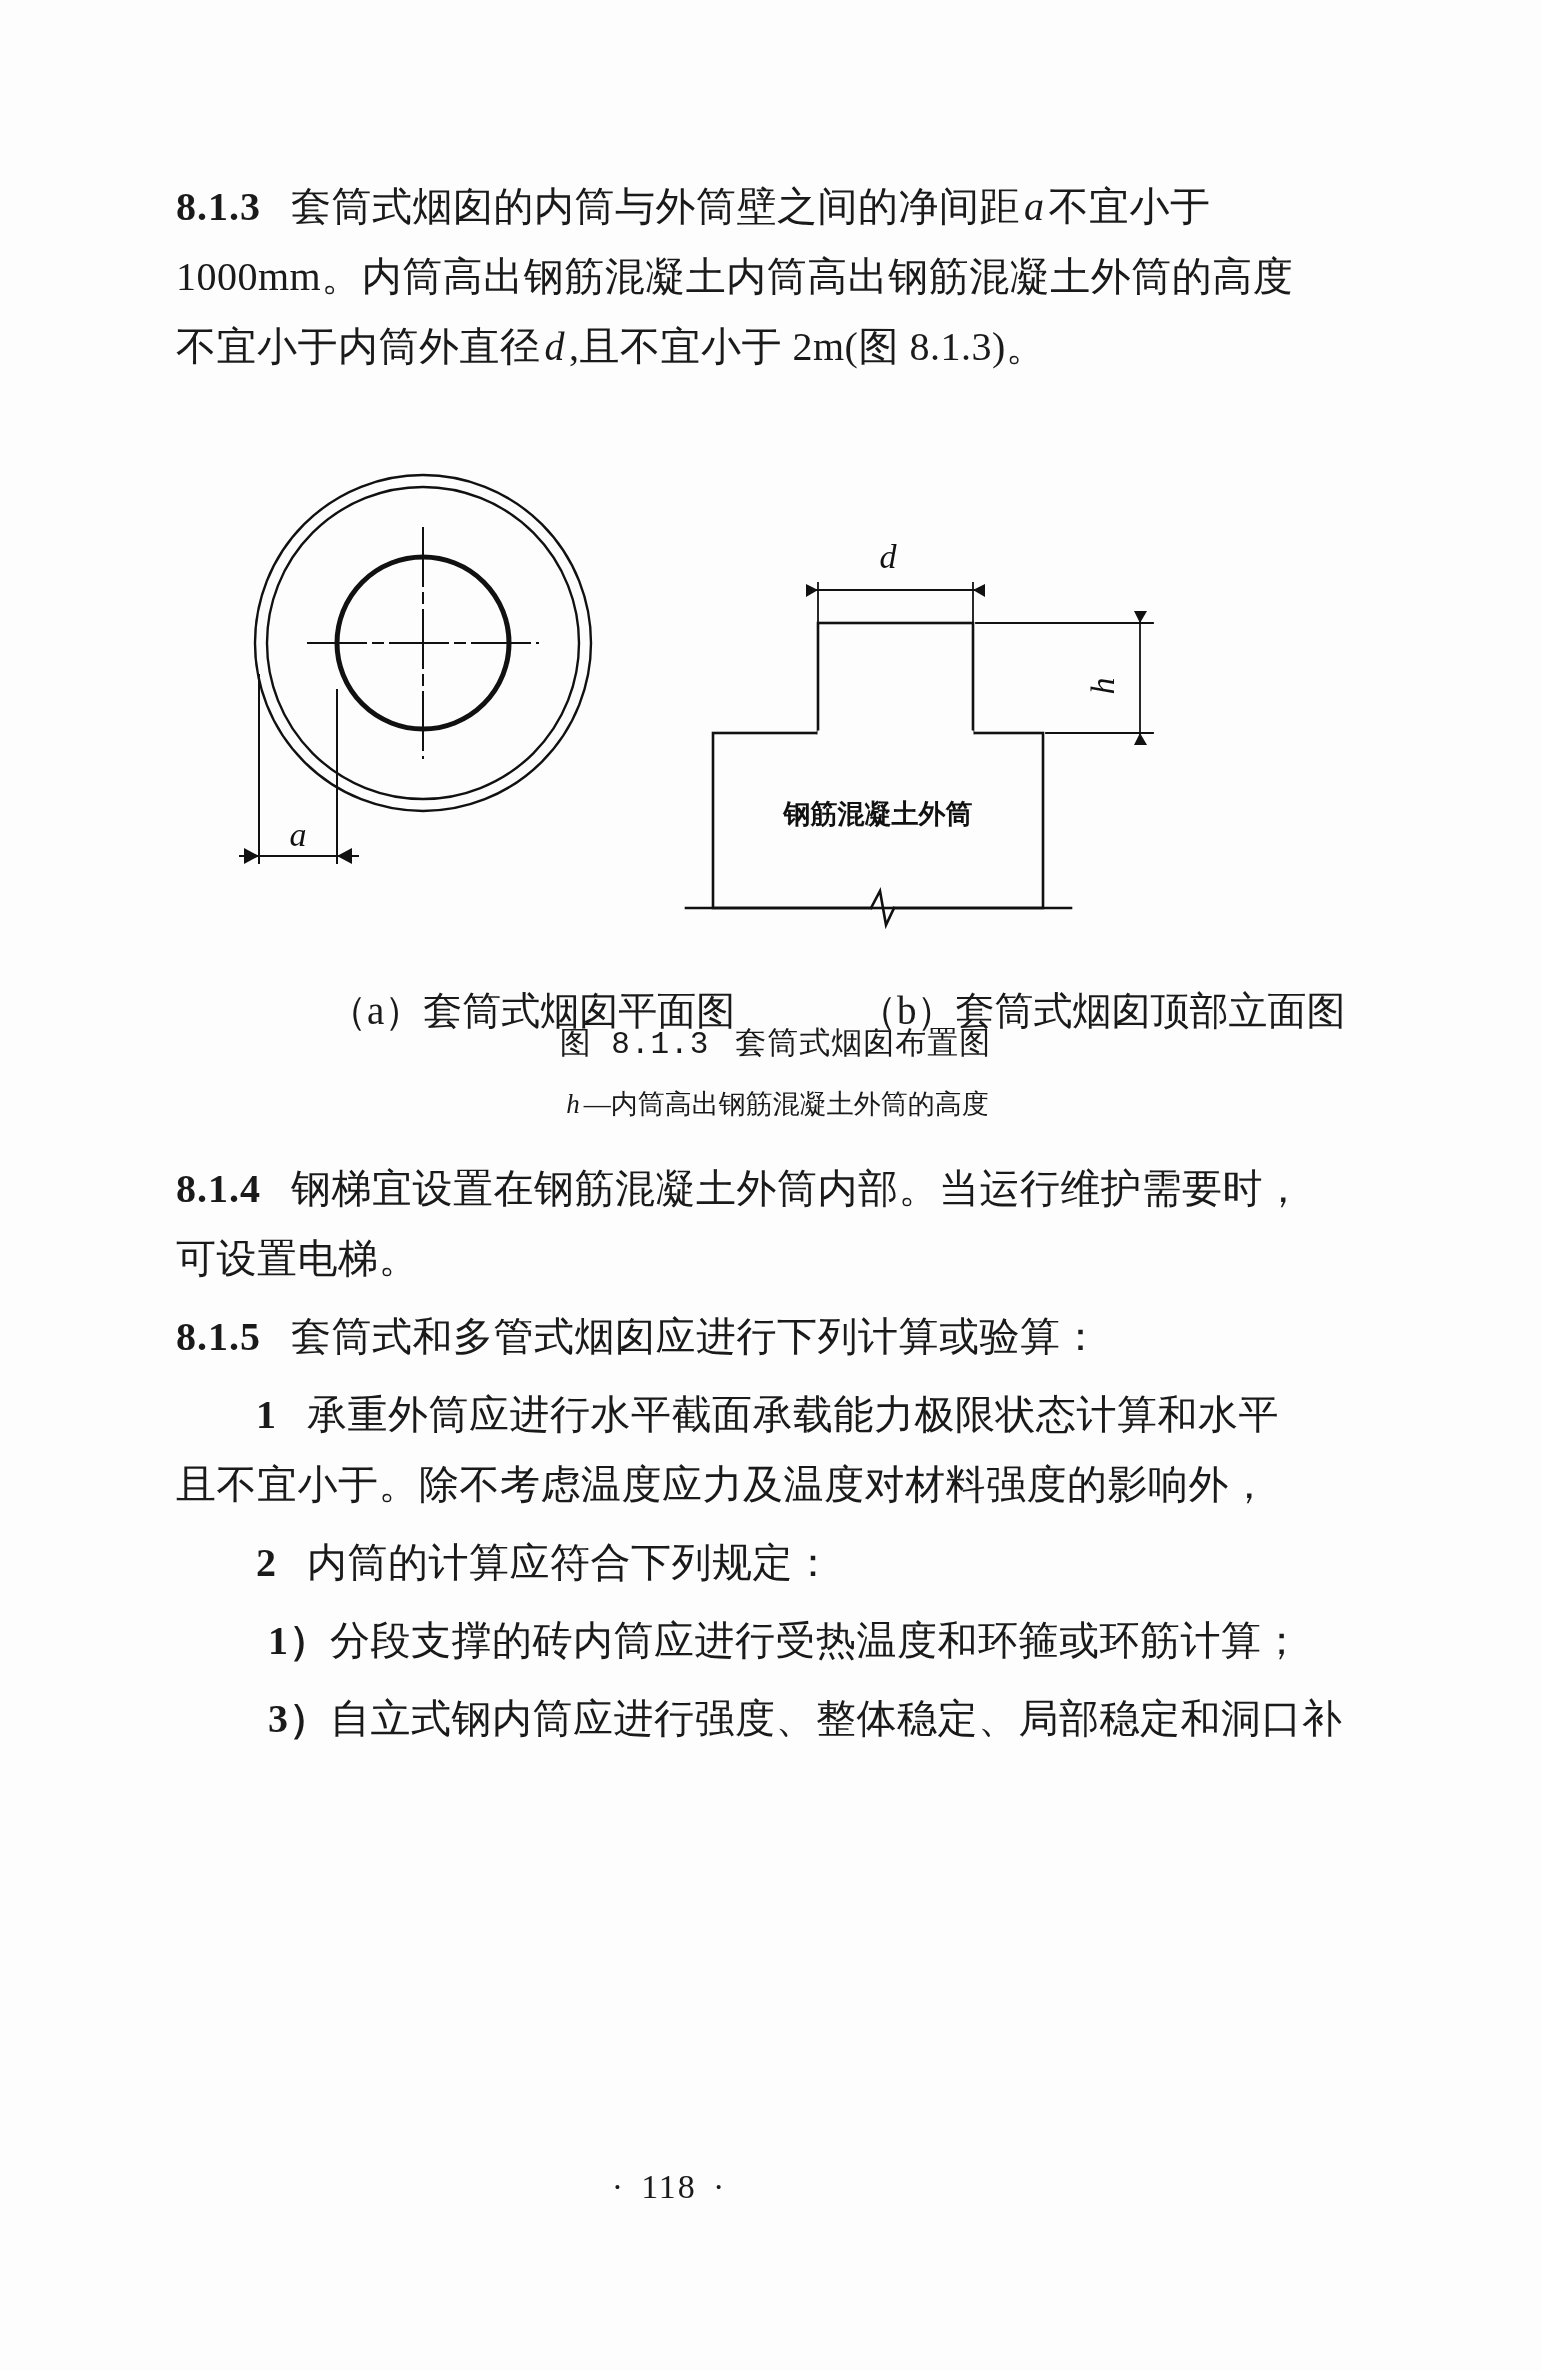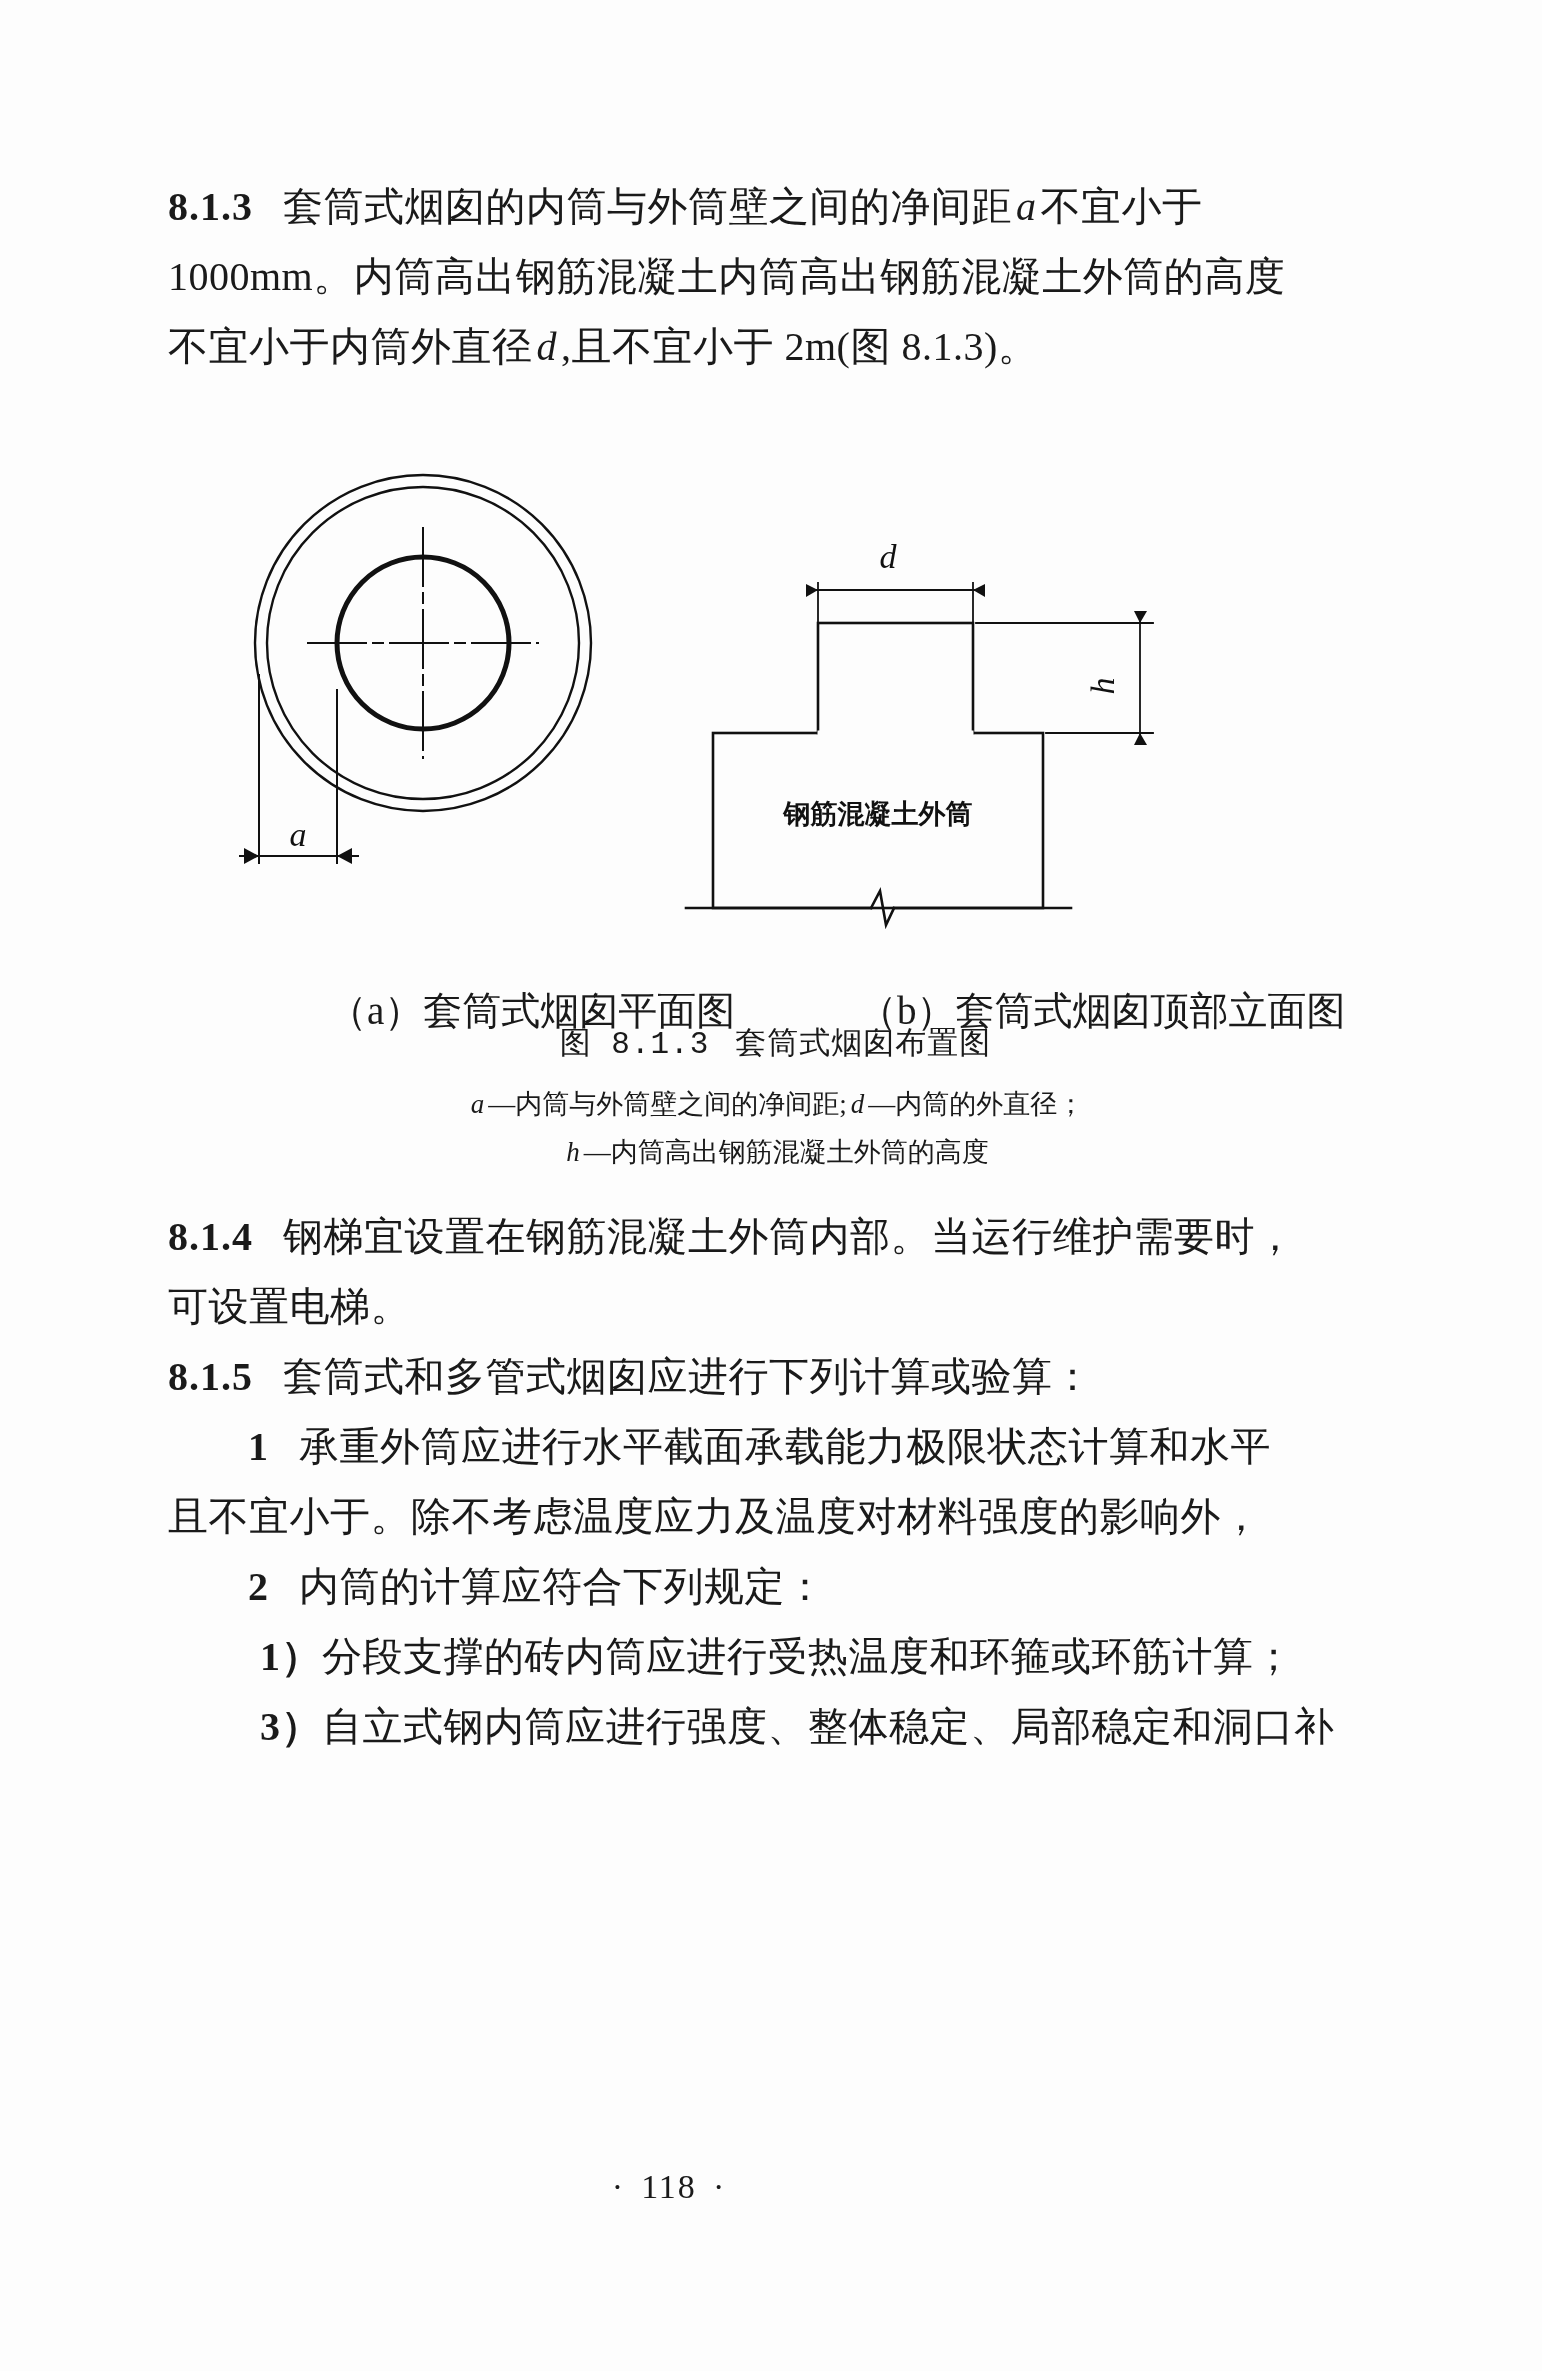--- a/index.html
+++ b/index.html
@@ -24,21 +24,21 @@
     top: 168px;
     width: 1215px;
   }
 
   
   .para {
     font-size: 40px;
     line-height: 70px;
     letter-spacing: 0.5px;
     text-align: justify;
-    margin: 0;
+    margin: 8px;
   }
   .num {
     font-weight: bold;
     letter-spacing: 1px;
   }
   .gap-wide { display: inline-block; width: 30px; }
   .ital {
     font-style: italic;
     font-family: "Liberation Serif", serif;
     padding: 0 4px;
@@ -164,21 +164,20 @@
         <div class="subcap subcap-a">（a）套筒式烟囱平面图</div>
         <div class="subcap subcap-b">（b）套筒式烟囱顶部立面图</div>
       </div>
     </div>
 
     <div class="figtitle">
       <span>图 8.1.3</span><span class="sp"></span><span>套筒式烟囱布置图</span>
     </div>
 
     <div class="legend">
-      <div><span class="ital">a</span><span>—内筒与外筒壁之间的净间距;</span><span class="ital">d</span><span>—内筒的外直径；</span></div>
       <div><span class="ital">h</span><span>—内筒高出钢筋混凝土外筒的高度</span></div>
     </div>
 
     <div class="spacer-20"></div>
 
     <div class="para clause">
       <span class="num">8.1.4</span><span class="gap-wide"></span><span>钢梯宜设置在钢筋混凝土外筒内部。当运行维护需要时，</span>
       <div>可设置电梯。</div>
     </div>
 

